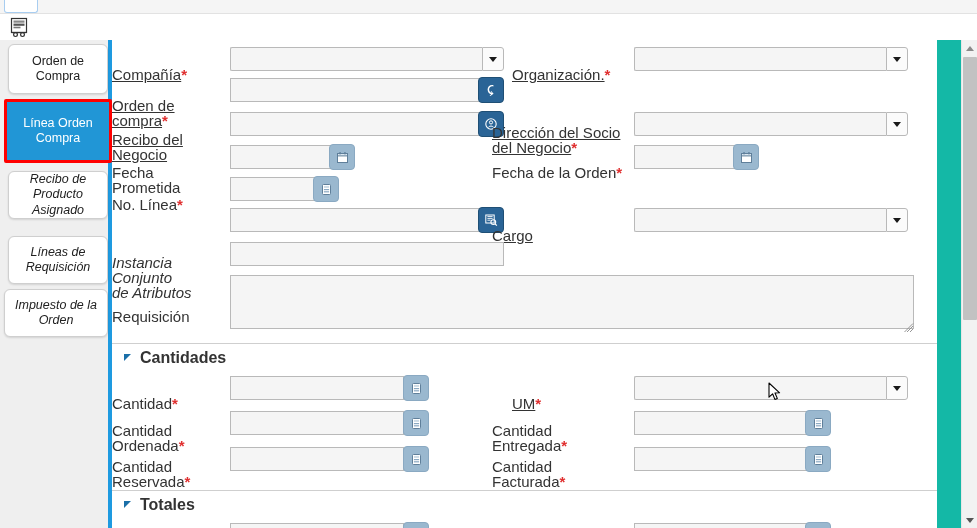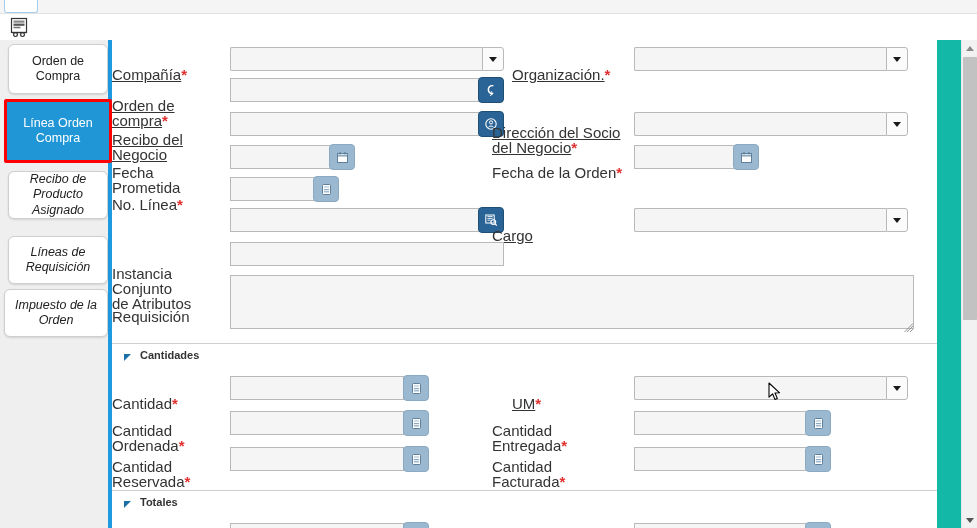--- a/index.html
+++ b/index.html
@@ -137,21 +137,21 @@
   }
   .sec-tri {
     position: absolute; left: 12px; top: 10px;
     width: 0; height: 0;
     border-left: 7px solid #1a6fa8;
     border-bottom: 7px solid transparent;
     cursor: pointer;
   }
   .sec-title {
     position: absolute; left: 28px; top: 5px;
-    font-size: 11px; font-weight: bold; color: #333;
+    font-size: 16px; font-weight: bold; color: #333;
   }
 
   
   .vscroll {
     position: absolute; right: 0; top: 40px; width: 16px; height: 488px;
     background: #f2f2f2; border-left: 1px solid #e6e6e6;
   }
   .vscroll .up, .vscroll .down {
     position: absolute; left: 0; width: 16px; height: 16px;
     display: flex; align-items: center; justify-content: center; cursor: pointer;
@@ -318,21 +318,21 @@
     </div>
 
     <div class="lbl" style="left:380px; top:173px; width:138px;">
       <span class="und">Cargo</span>
     </div>
     <div class="combo" style="left:522px; top:168px; width:274px;">
       <div class="fld"></div>
       <div class="arrow"></div>
     </div>
 
-    <div class="lbl" style="left:0px; top:211px; width:112px;">
+    <div class="lbl" style="left:0px; top:200px; width:112px;font-style:italic;">
       <span>Instancia Conjunto
 de Atributos</span>
     </div>
     <input class="inp" style="left: 118px; top: 202px; width: 274px;" value="">
 
     <div class="lbl" style="left:0px; top:254px; width:112px;">
       <span>Requisición</span>
     </div>
     <textarea class="inp" style="left: 118px; top: 235px; width: 684px; height: 54px;" value=""></textarea>
     <div class="resize-grip" style="left:792px; top:279px;">

